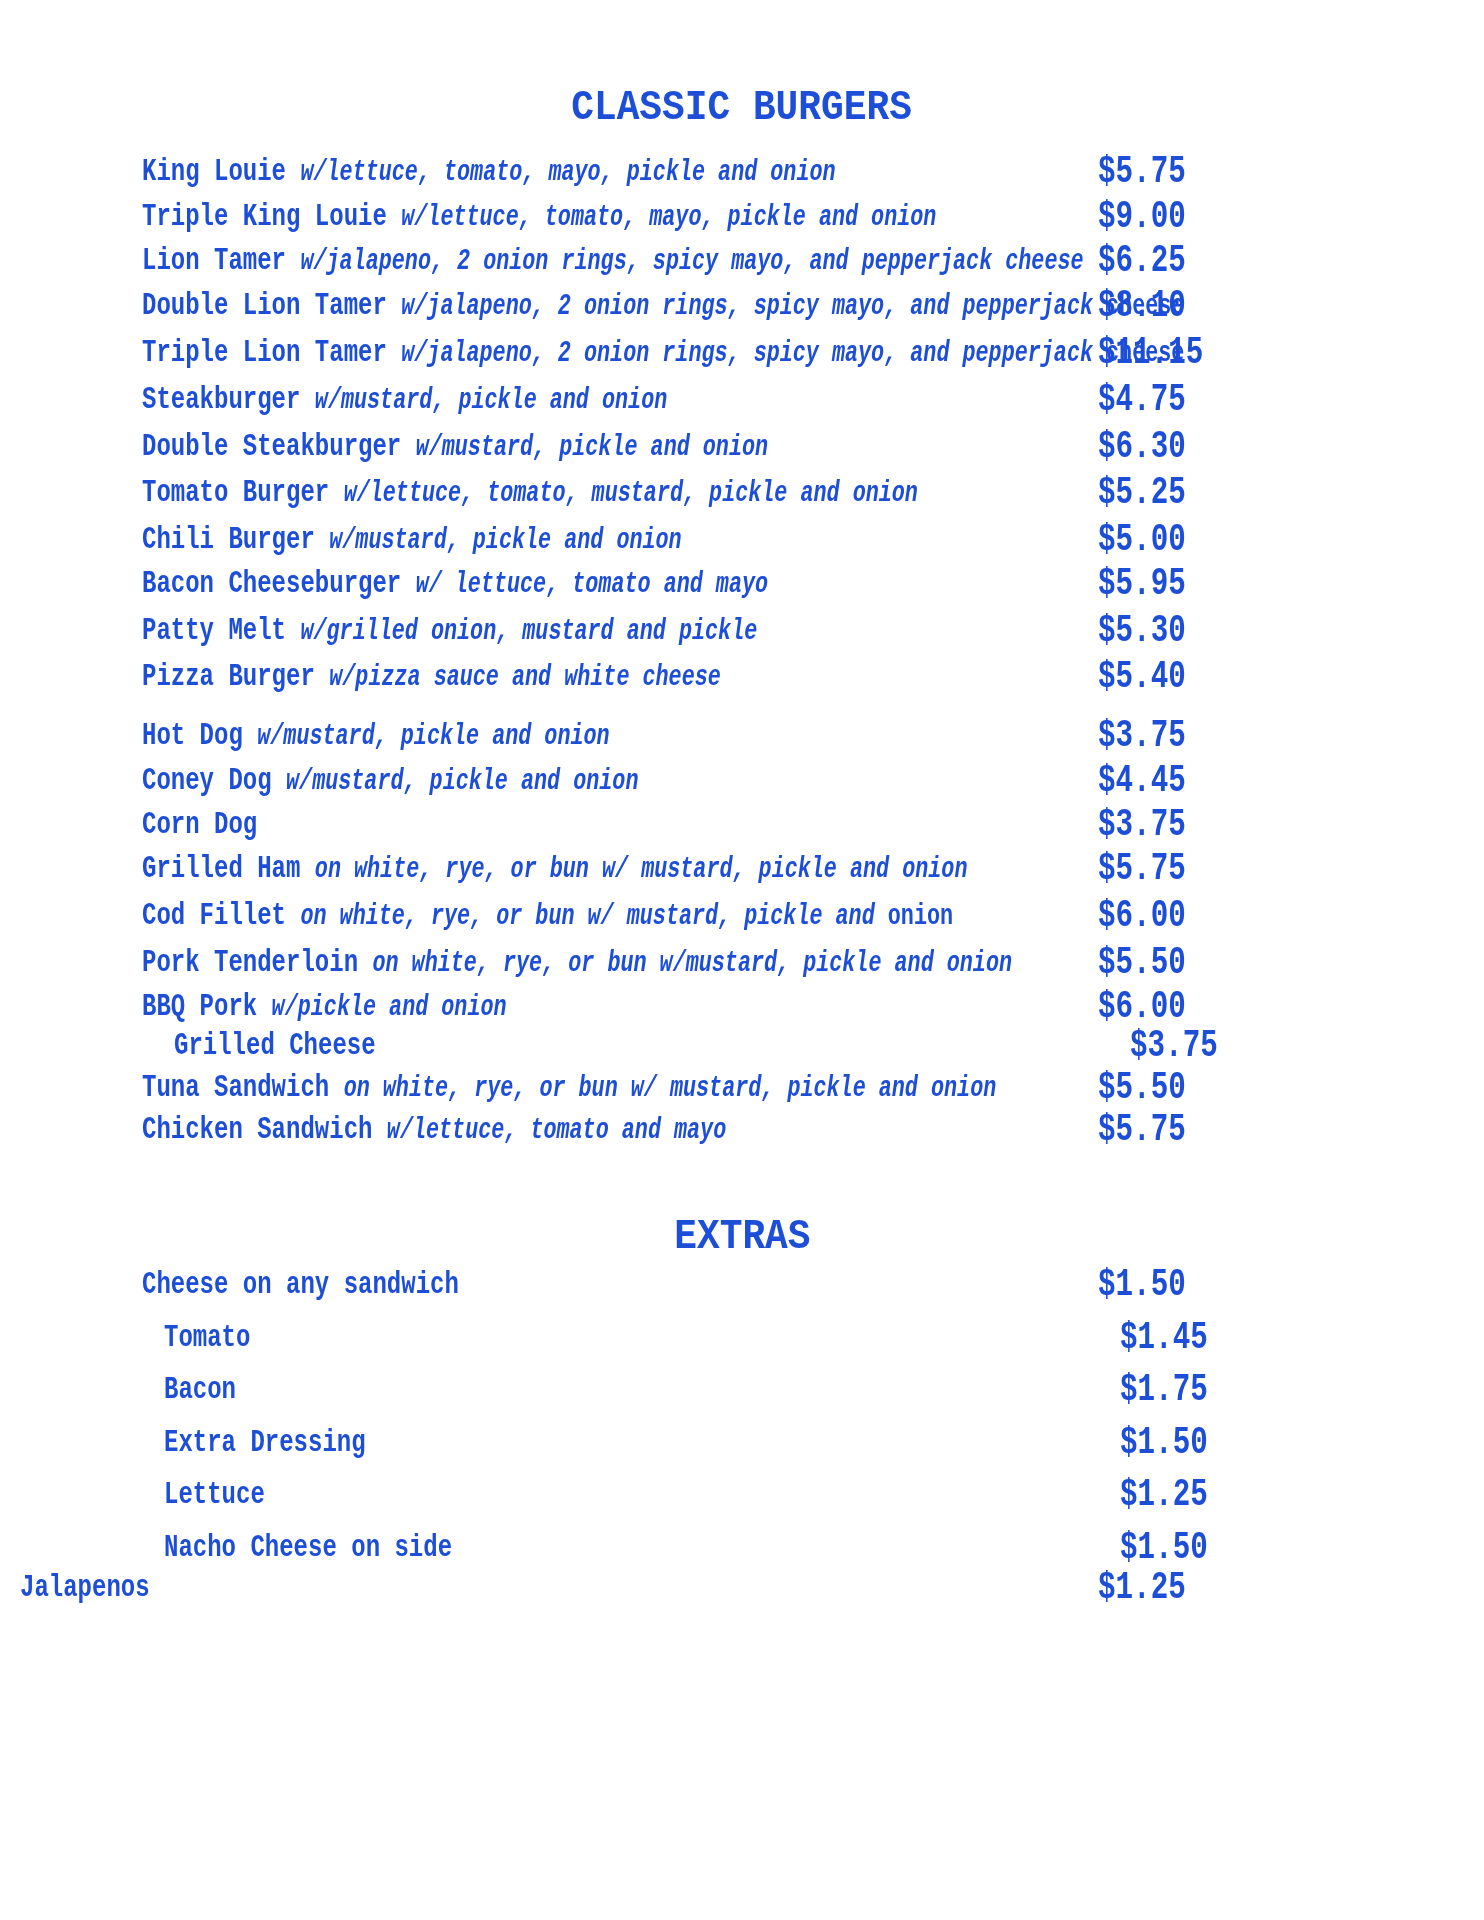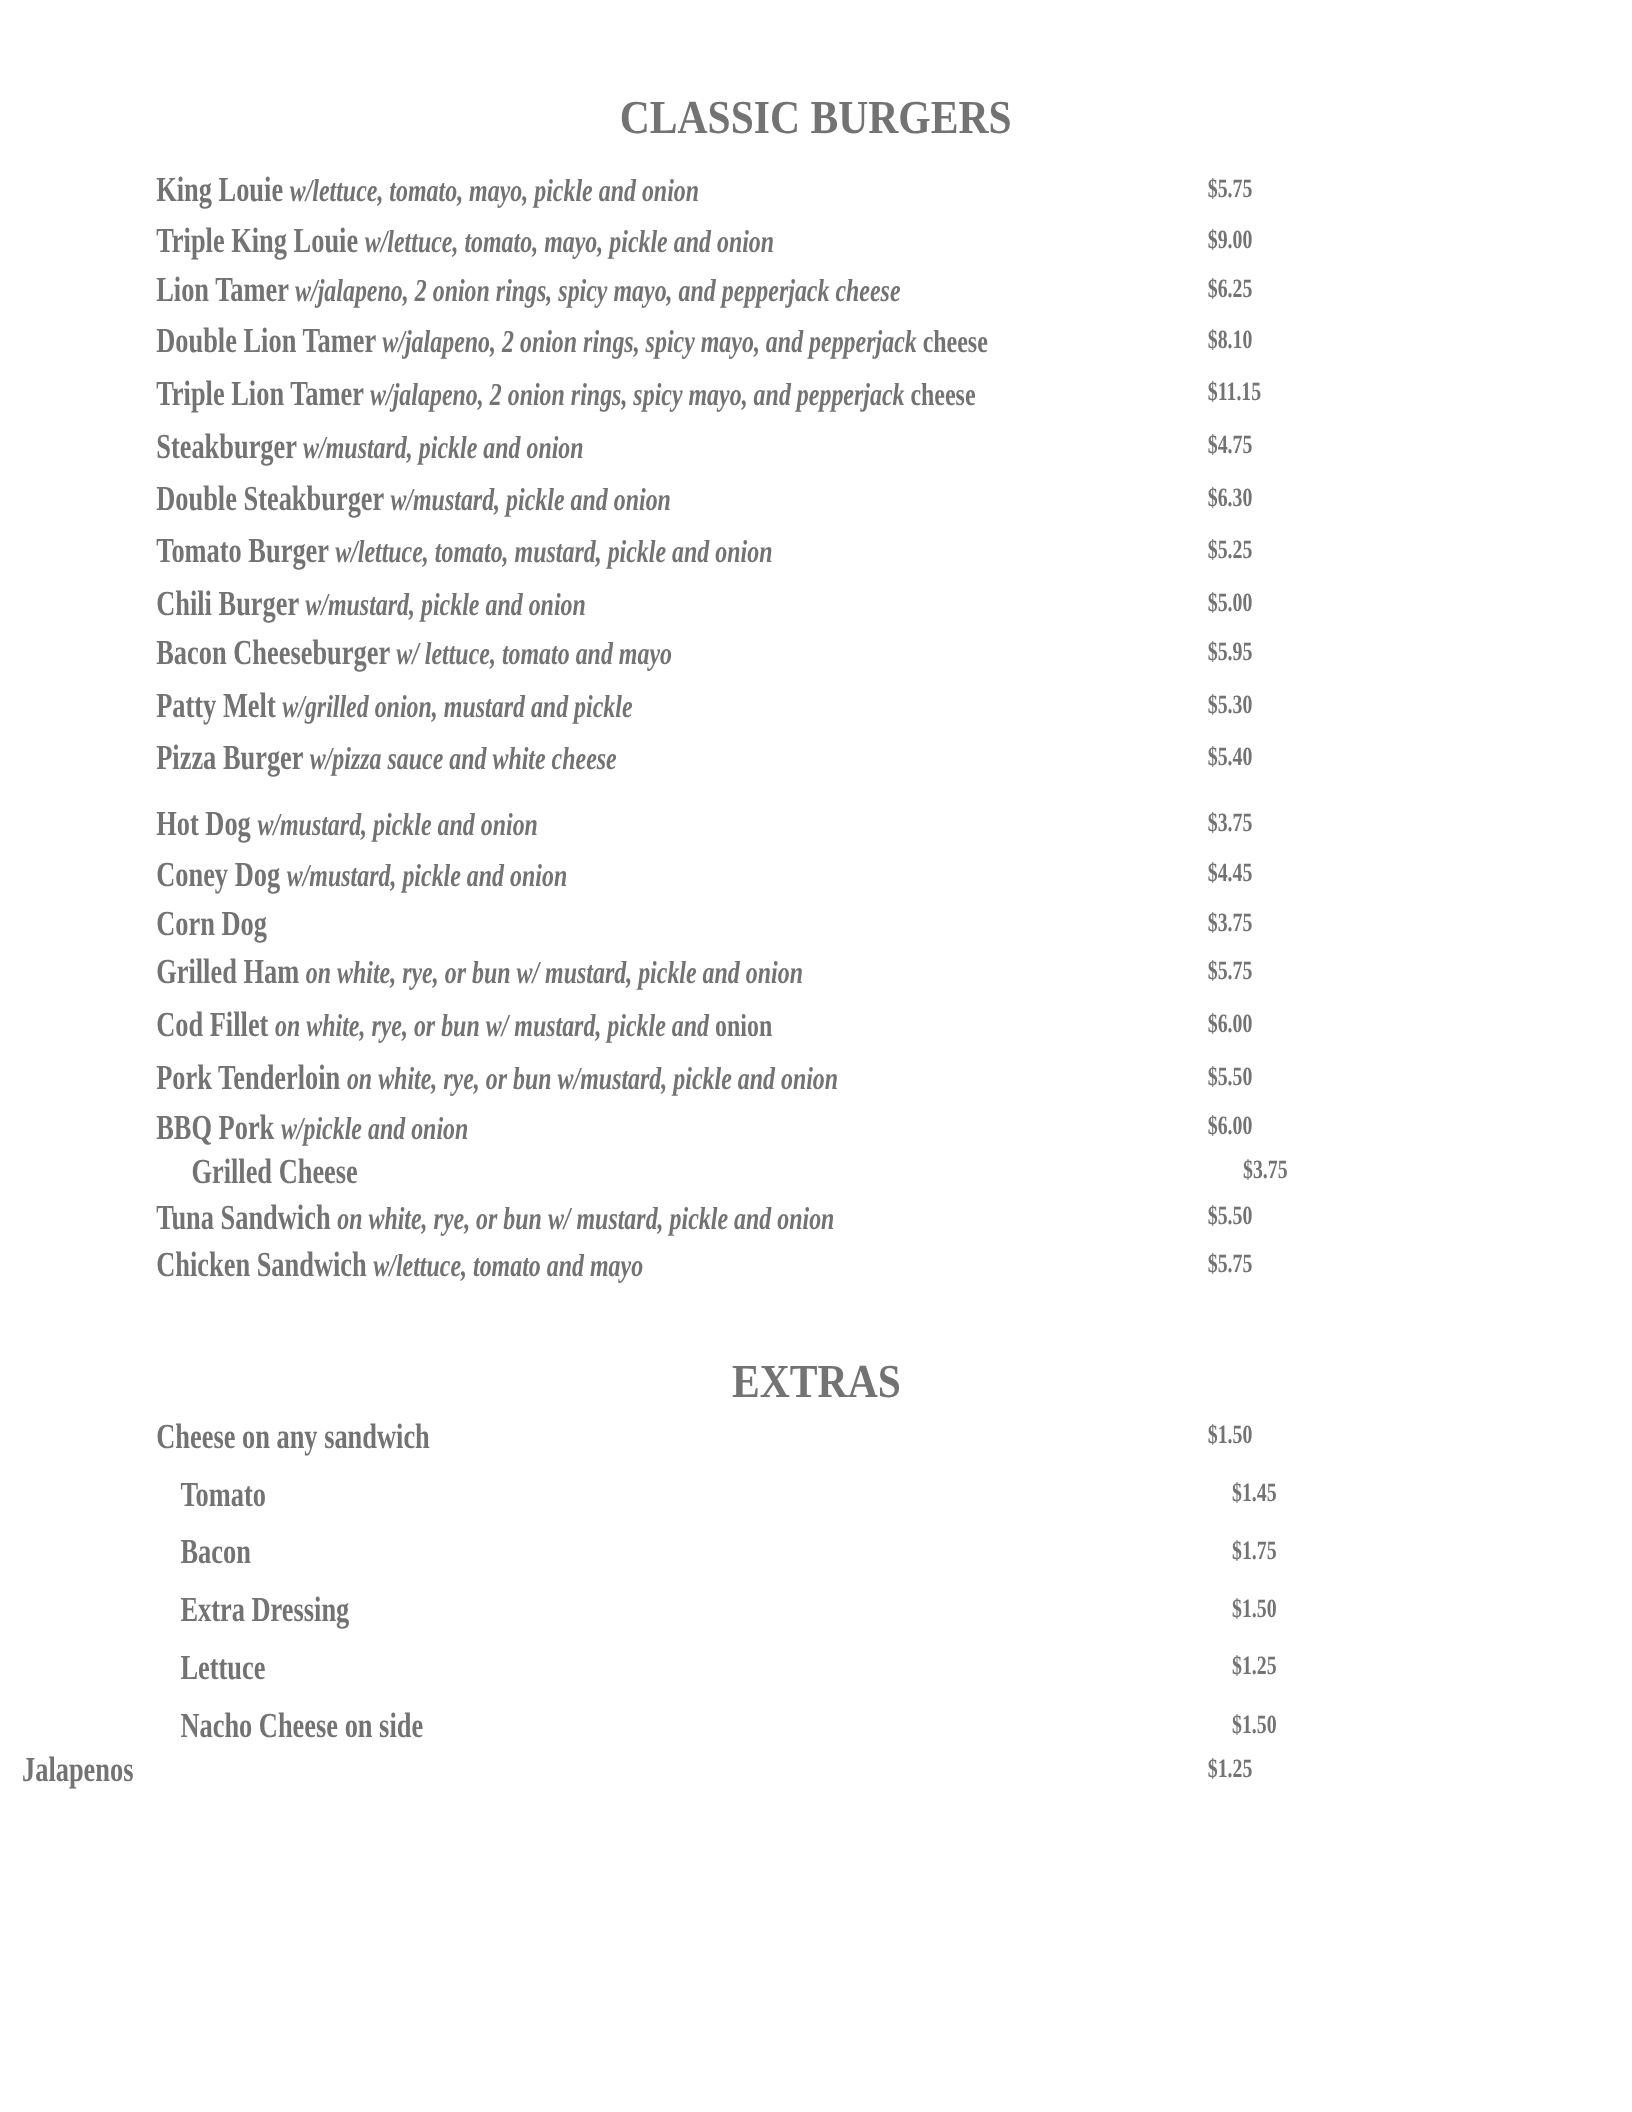--- a/index.html
+++ b/index.html
@@ -1,22 +1,22 @@
 <!DOCTYPE html>
 <html><head>
 <meta charset="utf-8">
 <style>
   html, body { margin: 0; padding: 0; background: #ffffff; }
   .page {
     position: relative;
     width: 1484px;
     height: 1920px;
     background: #ffffff;
-    font-family: Liberation Serif, serif;
-    color: #737373;
+    font-family: Liberation Mono, monospace;
+    color: #1d4ed8;
     overflow: hidden;
     -webkit-font-smoothing: antialiased;
   }
   .stitle {
     margin: 0;
     text-align: center;
     font-size: 43px;
     font-weight: 700;
     line-height: 46px;
     letter-spacing: 0px;
@@ -47,21 +47,21 @@
     white-space: nowrap;
   }
   .nm { font-size: 32px; font-weight: 700; }
   .ds { font-size: 29px; font-weight: 700; font-style: italic; }
   .du { font-size: 29px; font-weight: 700; font-style: normal; }
   .price {
     position: absolute;
     left: 1098px;
     top: 0;
     line-height: 34px;
-    font-size: 24px;
+    font-size: 39px;
     font-weight: 700;
   }
   .price-in {
     display: inline-block;
     transform: scaleX(0.75);
     transform-origin: 0 50%;
     white-space: nowrap;
   }
 
   

